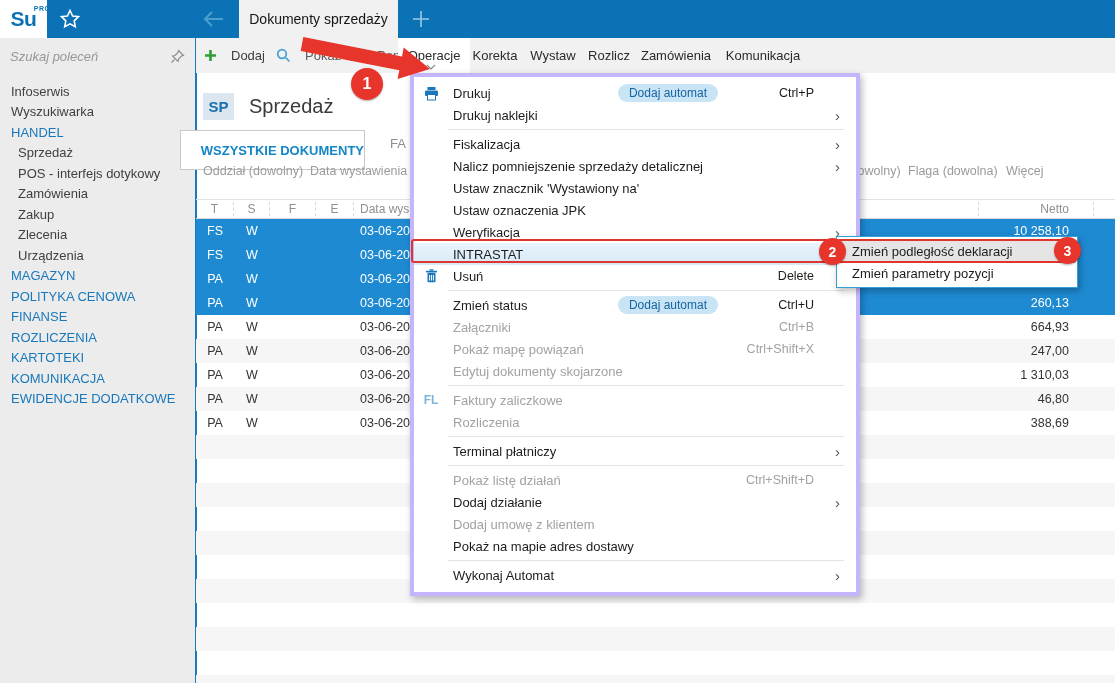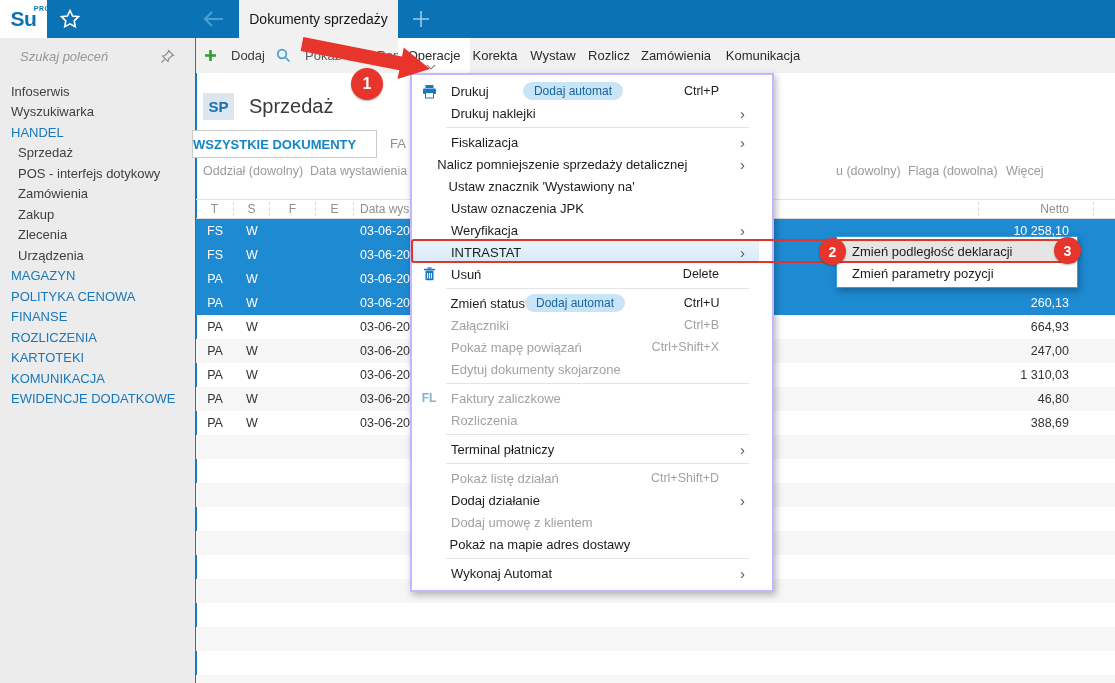--- a/index.html
+++ b/index.html
@@ -15,21 +15,21 @@
   .logo .sup { position:absolute; top:-2px; right:-14px; font-size:7px; font-weight:bold; letter-spacing:.5px; }
   .star-btn { position:absolute; left:58px; top:7px; width:24px; height:24px; }
   .back-btn { position:absolute; left:200px; top:7px; width:26px; height:24px; }
   .doc-tab { position:absolute; left:239px; top:0; width:159px; height:38px; background:#f0f0f0;
              display:flex; align-items:center; justify-content:center; font-size:14px; color:#161616; }
   .newtab-btn { position:absolute; left:398px; top:0; width:46px; height:38px;
                 display:flex; align-items:center; justify-content:center; }
 
   
   .sidebar { position:absolute; left:0; top:38px; width:195px; height:645px; background:#ececec; }
-  .search-row { height:37px; display:flex; align-items:center; padding:0 20px; }
+  .search-row { height:37px; display:flex; align-items:center; padding:0 10px; }
   .search-text { flex:1; font-style:italic; font-size:13px; color:#979797; }
   .nav { padding-top:6px; }
   .nav-item { height:20.5px; display:flex; align-items:center; padding-left:11px;
               font-size:13px; color:#3f3f3f; cursor:default;text-align:right; }
   .nav-item.section { color:#1878bb; }
   .nav-item.sub { padding-left:18px; }
   .vline { position:absolute; left:195px; top:38px; width:2px; height:645px; background:#1a7ab8; }
 
   
   .toolbar { position:absolute; left:196px; top:38px; width:919px; height:35px; background:#f1f1f1; }
@@ -37,23 +37,23 @@
             font-size:13px; color:#3c3c3c; }
   .tb-open-bg { position:absolute; left:202px; top:0; width:72px; height:35px; background:#fff; }
   .tb-menu { position:absolute; top:0; height:35px; display:flex; align-items:center;
              justify-content:center; font-size:13px; color:#2b2b2b; }
   .chev { position:absolute; left:230px; top:26px; }
 
   
   .page-badge { position:absolute; left:203px; top:93px; width:31px; height:27px; background:#dbe6ee;
                 color:#1a6fb0; font-weight:bold; font-size:15px; display:flex; align-items:center; justify-content:center; }
   .page-title { position:absolute; left:249px; top:95px; font-size:20px; color:#3a3a3a; }
-  .tab-active { position:absolute; left:192px; top:130px; width:185px; height:28px; background:#fff;
+  .tab-active { position:absolute; left:180px; top:130px; width:185px; height:40px; background:#fff;
                 border:1px solid #c9c9c9; color:#1486c8; font-weight:bold; font-size:13px;
-                display:flex; align-items:center; justify-content:flex-start; }
+                display:flex; align-items:center; justify-content:flex-end; }
   .tab-inactive { position:absolute; top:136px; font-size:13px; color:#8f8f8f; }
   .filter { position:absolute; top:164px; font-size:12.5px; color:#9b9b9b; }
 
   
   .thead { position:absolute; left:196px; top:199px; width:919px; height:20px;
            border-top:1px solid #e2e2e2; border-bottom:1px solid #d8d8d8;
            display:flex; align-items:center; font-size:12px; color:#8f8f8f; }
   .rows { position:absolute; left:196px; top:219px; width:919px; height:464px; overflow:hidden; }
   .row { height:24px; display:flex; align-items:center; font-size:12.5px; color:#333; }
   .rows .row:nth-child(even) { background:#f6f6f6; }
@@ -63,23 +63,23 @@
   .c-f { width:46px; text-align:center; }
   .c-e { width:38px; text-align:center; }
   .c-date { flex:1; padding-left:6px; text-align:left; }
   .c-netto { width:115px; text-align:right; padding-right:24px; }
   .c-end { width:22px; height:100%; }
   .thead .c-t, .thead .c-s, .thead .c-f, .thead .c-e { border-right:1px dashed #d9d9d9; height:14px; line-height:14px; }
   .thead .c-netto { border-left:1px dashed #d9d9d9; height:14px; line-height:14px; }
   .thead .c-end { border-left:1px dashed #d9d9d9; height:14px; }
 
   
-  .menu { position:absolute; left:410px; top:73px; width:364px; background:#fff;
-          border:2px solid #c4b5fd; box-shadow:2px 3px 7px rgba(0,0,0,.28);
-          padding:5px 13px 6px 0; z-index:5; }
+  .menu { position:absolute; left:410px; top:73px; width:450px; background:#fff;
+          border:4px solid #c4b5fd; box-shadow:2px 3px 7px rgba(0,0,0,.28);
+          padding:5px 2px 6px 0; z-index:5; }
   .mi { height:22px; display:flex; align-items:center; padding:0 14px 0 4px; font-size:13px; color:#1c1c1c; }
   .mi .ic { width:26px; margin-right:9px; display:flex; align-items:center; justify-content:center;
             font-size:12px; font-weight:bold; color:#7fb4da; }
   .mi .lbl { white-space:nowrap; }
   .mi .badge { margin-left:auto; background:#c9e4f5; color:#1565a0; font-size:12px;
                padding:2px 11px; border-radius:10px; white-space:nowrap; }
   .mi .badge:empty { padding:0; background:none; }
   .mi .sc { width:96px; text-align:right; font-size:12.5px; color:#1c1c1c; white-space:nowrap; }
   .mi .arr { width:26px; text-align:right; color:#555; font-size:15px; }
   .mi .arr.has::after { content:"\203A"; }

